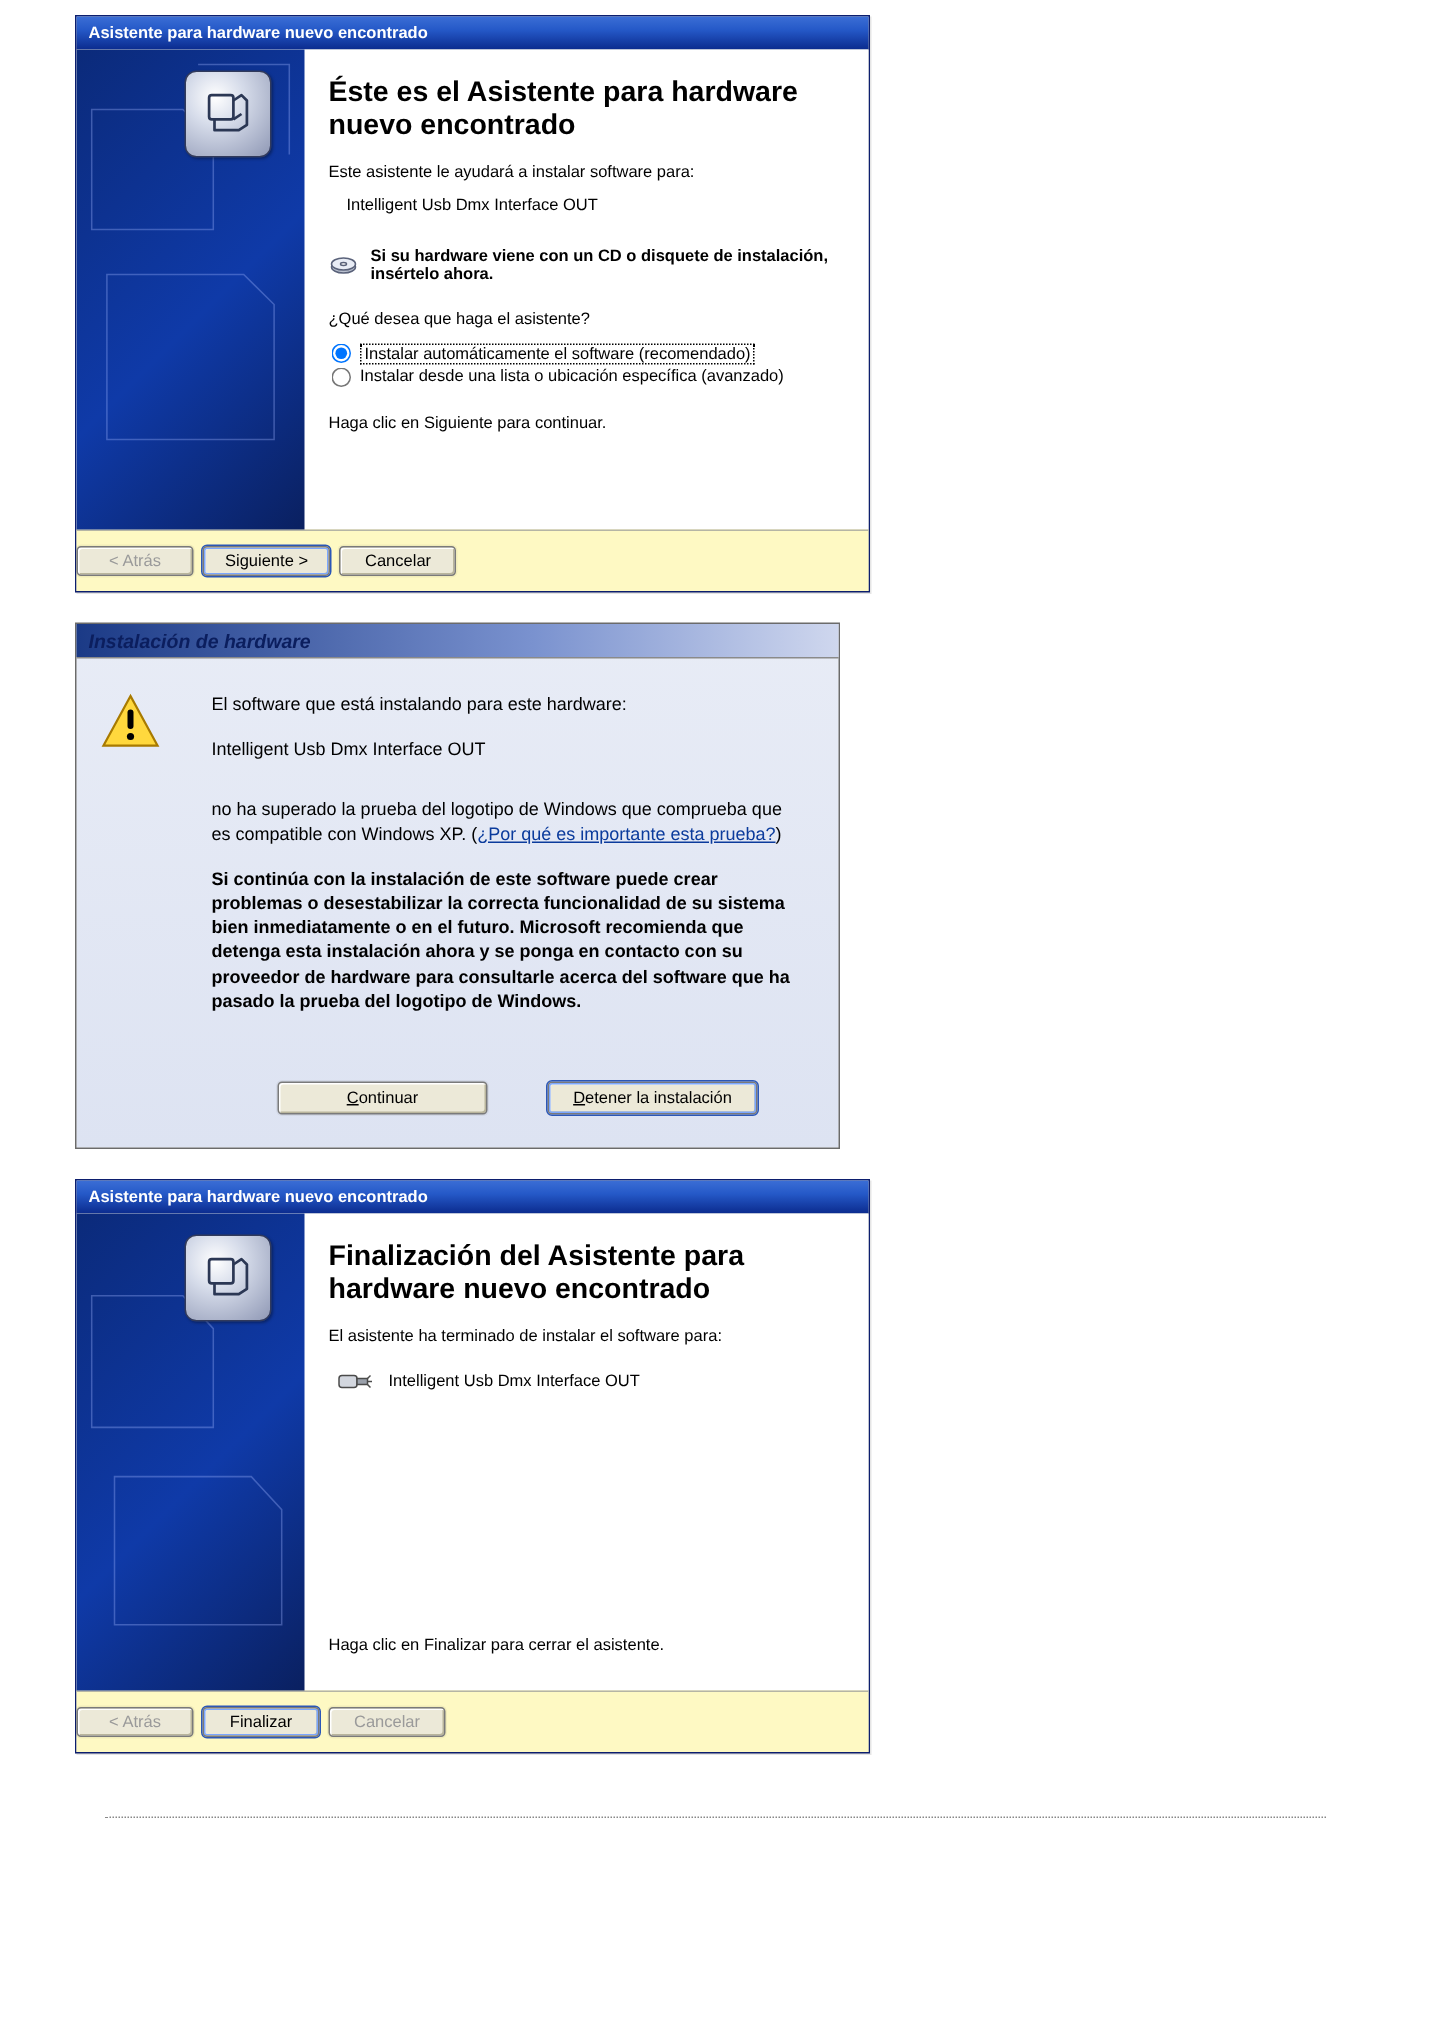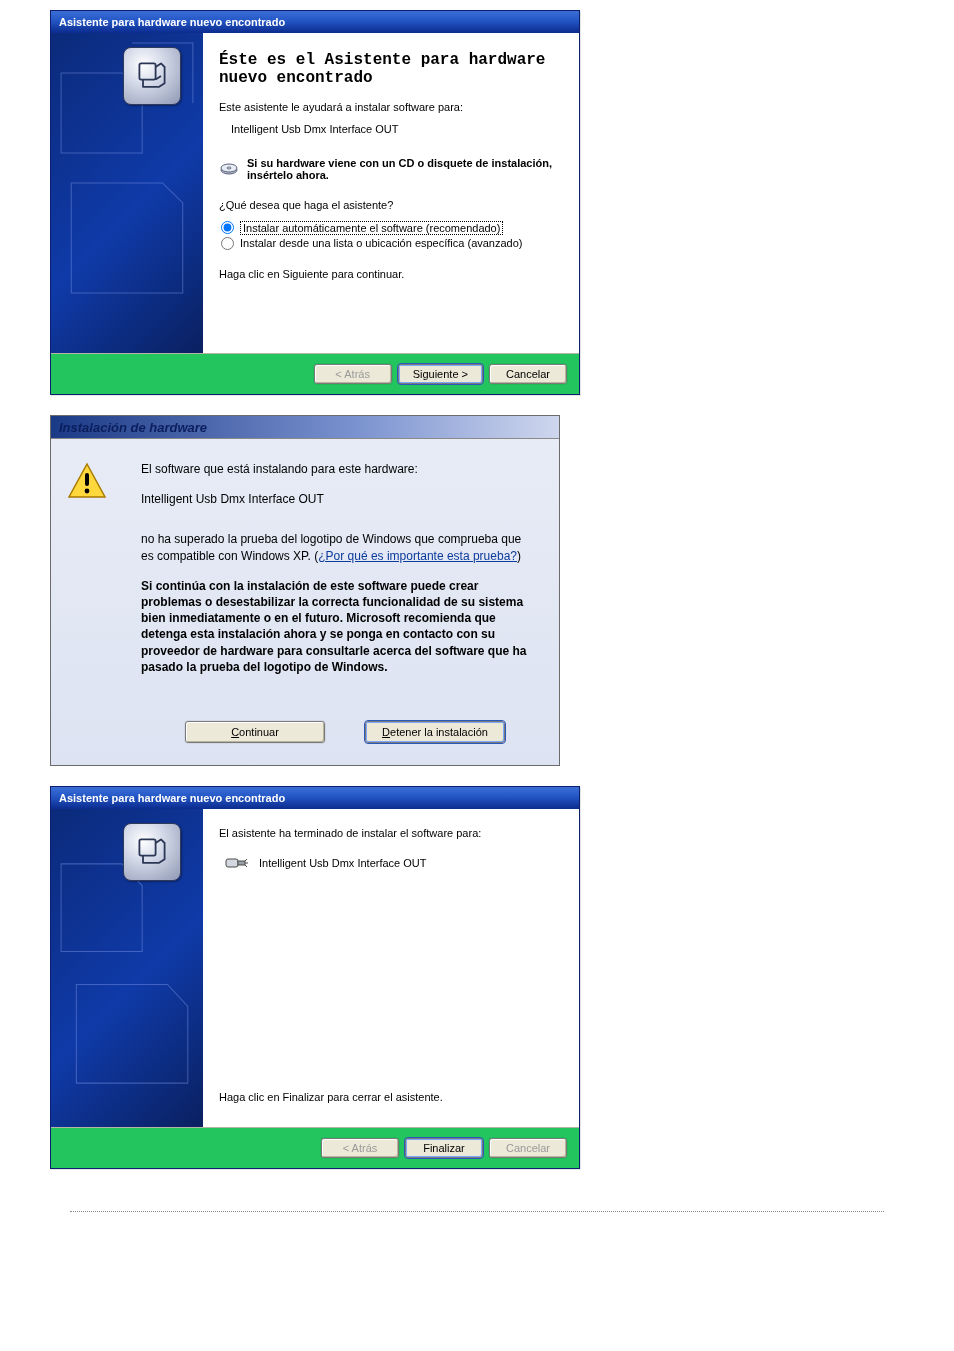--- a/index.html
+++ b/index.html
@@ -77,24 +77,23 @@
     justify-content: center;
   }
 
   .wizard-right {
     flex: 1;
     padding: 18px 22px 14px 16px;
     font-size: 11px;
     color: #000;
   }
   .wizard-right h1 {
-    font-size: 16px;
+    font-size: 19px;
     font-weight: bold;
     margin: 0 0 14px 0;
-    font-family: Liberation Mono, monospace;
   }
   .wizard-right p { margin: 0 0 10px 0; }
   .wizard-right .indent { padding-left: 12px; }
   .wizard-right .note {
     display: flex;
     gap: 8px;
     font-weight: bold;
     margin: 22px 0 18px 0;
   }
   .wizard-right .note .cd-icon {
@@ -105,24 +104,23 @@
     display: flex;
     align-items: flex-start;
     gap: 6px;
     margin: 2px 0 2px 2px;
   }
   .radio-row input { margin: 0; }
   .dotted { border: 1px dotted #000; padding: 0 2px; }
   .underline-access { text-decoration: underline; }
 
   .btn-row {
-    background: #22c55e;
+    background: #fef9c3;
     padding: 10px 12px 10px 0;
     display: flex;
-    justify-content: flex-end;
     gap: 6px;
     border-top: 1px solid #b5b5a5;
   }
   button.win {
     font: 11px Tahoma, Arial, sans-serif;
     padding: 3px 14px;
     min-width: 78px;
     background: #ece9d8;
     color: #000;
     border: 1px solid #7a7a7a;
@@ -301,20 +299,21 @@
         <div class="badge">
           <svg viewBox="0 0 40 40" width="36" height="36">
             <g fill="none" stroke="#2b3754" stroke-width="2" stroke-linejoin="round">
               <rect x="6" y="6" width="18" height="18" rx="2"></rect>
               <path d="M24 10 L30 6 L34 10 L34 28 L28 32 L10 32 L10 24"></path>
             </g>
           </svg>
         </div>
       </div>
       <div class="wizard-right finish">
+        <h1>Finalización del Asistente para hardware nuevo encontrado</h1>
         <p>El asistente ha terminado de instalar el software para:</p>
         <div class="device-row">
           <span class="usb-icon">
             <svg viewBox="0 0 24 16" width="24" height="16">
               <rect x="1" y="4" width="12" height="8" rx="2" fill="#d3d7df" stroke="#4b4b4b"></rect>
               <rect x="13" y="6" width="7" height="4" fill="#9aa0aa" stroke="#4b4b4b"></rect>
               <line x1="20" y1="8" x2="23" y2="8" stroke="#4b4b4b" stroke-width="1"></line>
               <line x1="20" y1="6" x2="22" y2="4" stroke="#4b4b4b" stroke-width="1"></line>
               <line x1="20" y1="10" x2="22" y2="12" stroke="#4b4b4b" stroke-width="1"></line>
             </svg>

